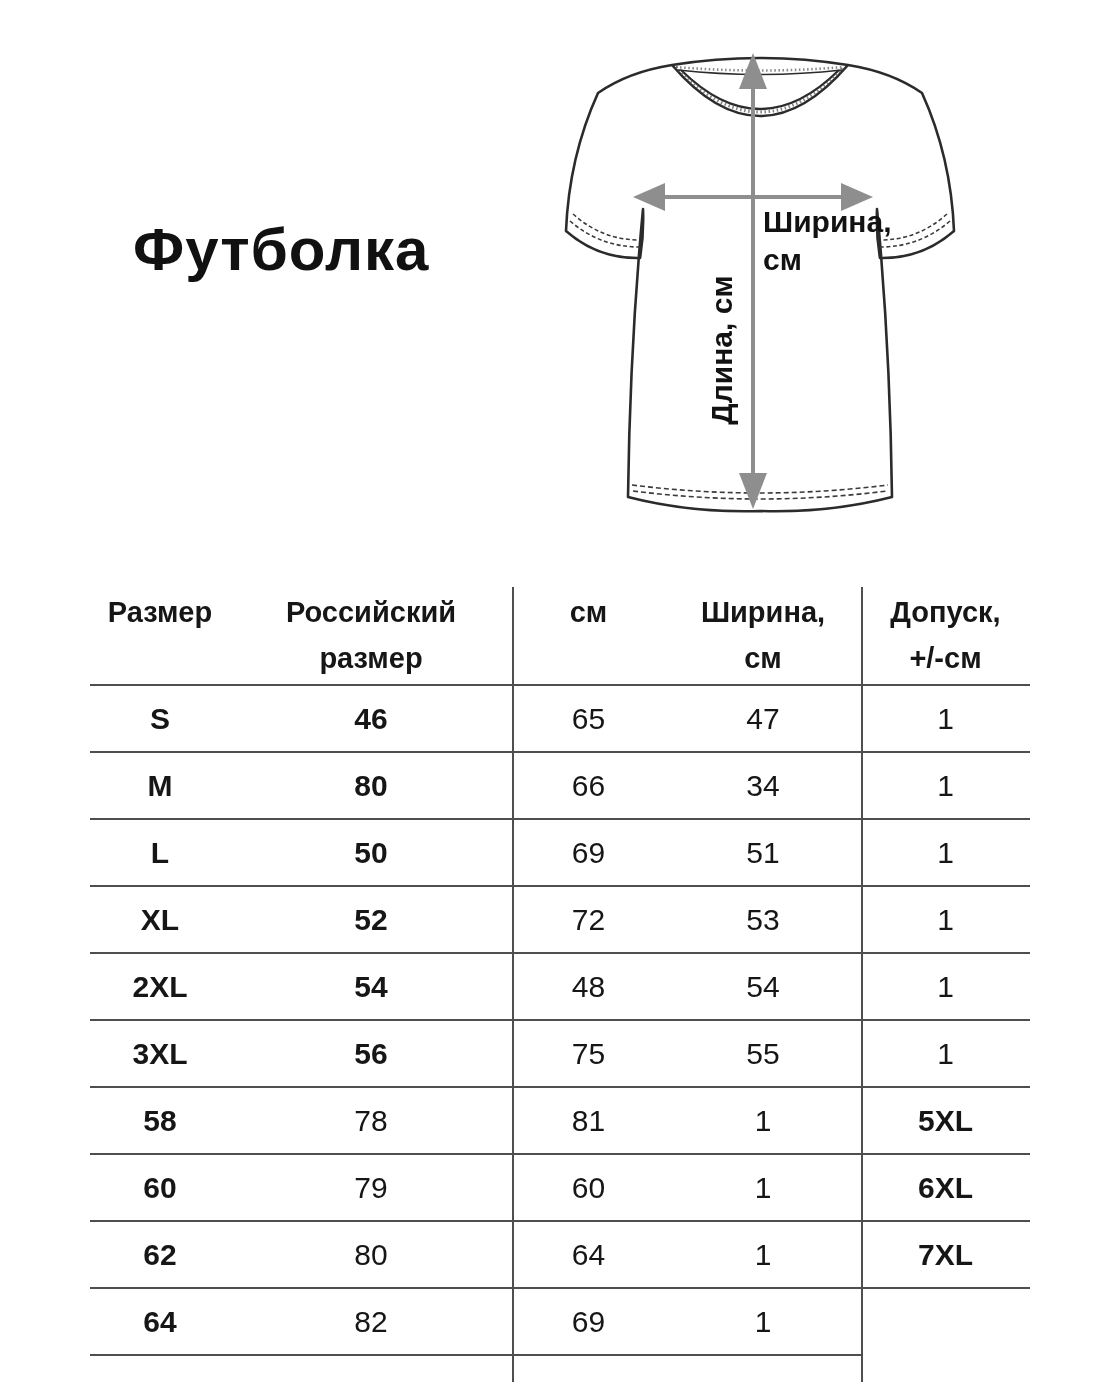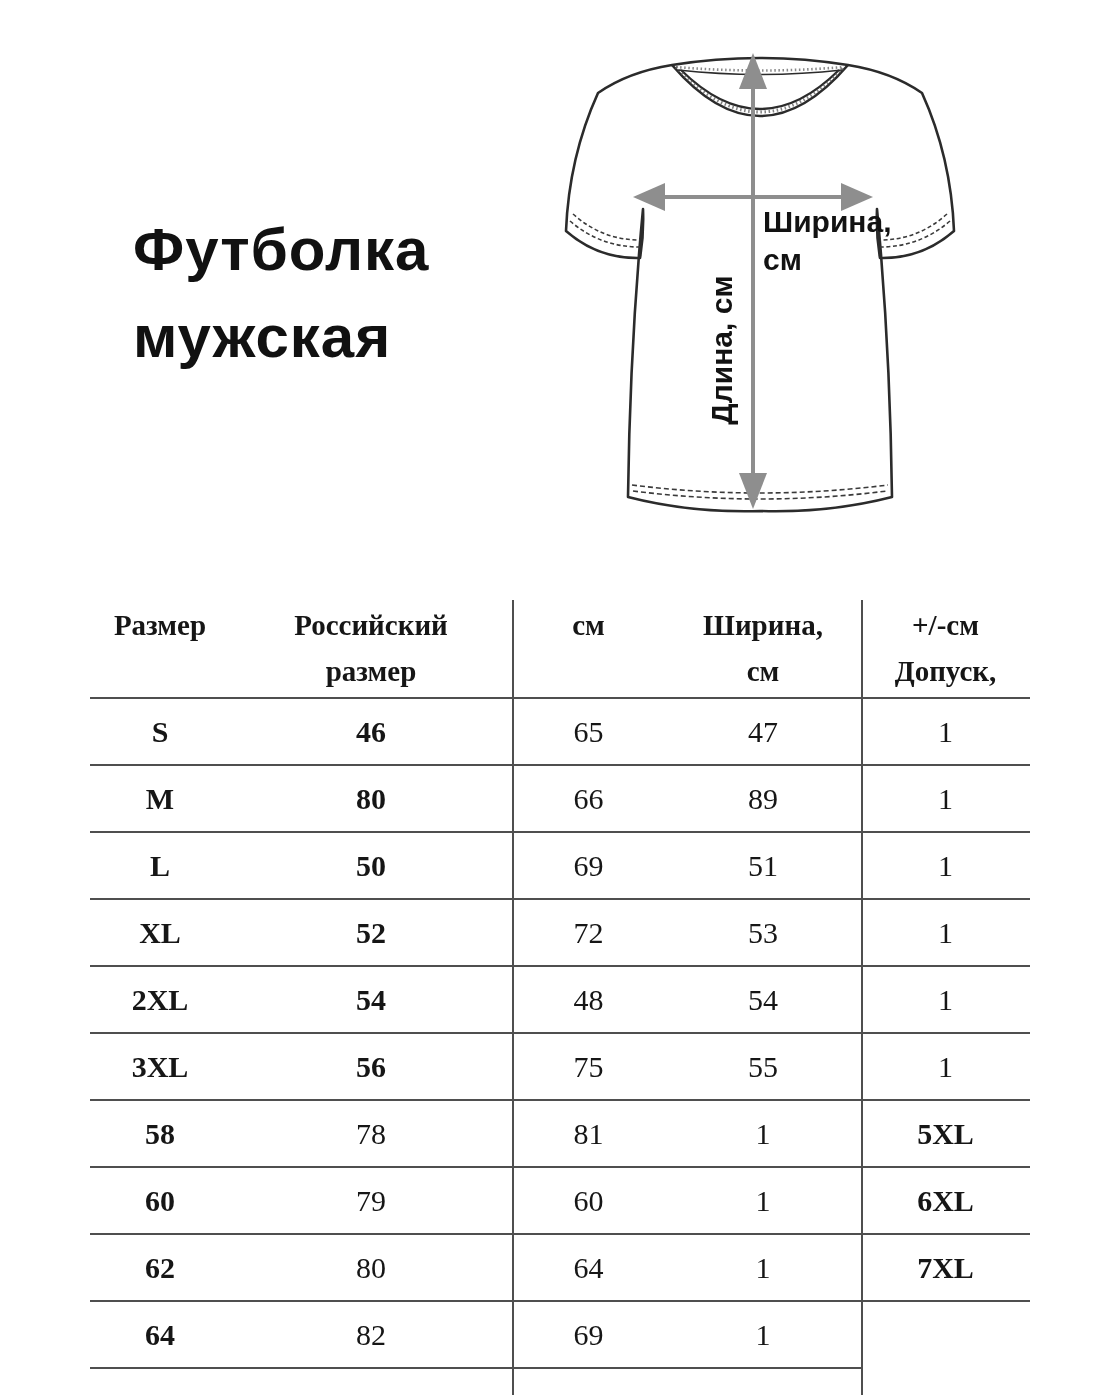--- a/index.html
+++ b/index.html
@@ -11,36 +11,35 @@
 
   
   .diagram{position:absolute;left:550px;top:45px;width:445px;height:475px;}
   .diagram svg{position:absolute;left:0;top:0;}
   .dim-label{position:absolute;font-weight:bold;font-size:30px;color:#121212;line-height:1;}
   .wlabel1{left:213px;top:162px;}
   .wlabel2{left:213px;top:200px;}
   .llabel{left:77px;top:285px;width:200px;height:40px;text-align:center;transform:rotate(-90deg);}
 
   
-  .size-table{position:absolute;left:90px;top:600px;width:940px;display:grid;grid-template-columns:140px 282px 153px 196px 169px;font-family:Liberation Serif, serif;}
+  .size-table{position:absolute;left:90px;top:587px;width:940px;display:grid;grid-template-columns:140px 282px 153px 196px 169px;}
   .hcell{height:95px;border-bottom:2px solid #4f4f4f;text-align:center;font-weight:bold;font-size:29px;line-height:46px;padding-top:2px;box-sizing:content-box;}
   .cell{height:65px;border-bottom:2px solid #4f4f4f;display:flex;align-items:center;justify-content:center;font-size:30px;font-weight:400;}
   .cell.b{font-weight:bold;}
   .vline{position:absolute;width:2px;background:#4f4f4f;top:0;height:795px;}
   .vline.v1{left:422px;}
   .vline.v2{left:771px;}
 </style>
 </head>
 <body>
 
 <div class="stage">
 
   <div class="title">
     <div>Футболка</div>
-    <div>мужская</div>
   </div>
 
   <div class="diagram">
     <svg width="445" height="475" viewBox="0 0 445 475">
 
       <path d="M122 20 Q78 27 48 48 Q19 112 16 186 Q48 214 90 213 Q94 190 93 164 Q80 300 78 452 Q140 468 210 466 Q280 468 342 452 Q340 300 327 164 Q326 190 330 213 Q372 214 404 186 Q401 112 372 48 Q342 27 298 20 Q210 6 122 20 Z" fill="#ffffff" stroke="#2b2b2b" stroke-width="2.6" stroke-linejoin="round"></path>
 
       <g>
         <path d="M122 20 Q210 122 298 20" fill="none" stroke="#2b2b2b" stroke-width="2.6"></path>
         <path d="M131 25 Q210 103 289 25" fill="none" stroke="#2b2b2b" stroke-width="2.2"></path>
@@ -88,34 +87,34 @@
         <div>размер</div>
       </div>
     <div class="hcell">
         <div>см</div>
       </div>
     <div class="hcell">
         <div>Ширина,</div>
         <div>см</div>
       </div>
     <div class="hcell">
+        <div>Допуск,</div>
         <div>+/-см</div>
-        <div>Допуск,</div>
       </div>
 
     <div class="cell b">S</div>
     <div class="cell b">46</div>
     <div class="cell">65</div>
     <div class="cell">47</div>
     <div class="cell">1</div>
 
     <div class="cell b">M</div>
     <div class="cell b">80</div>
     <div class="cell">66</div>
-    <div class="cell">89</div>
+    <div class="cell">34</div>
     <div class="cell">1</div>
 
     <div class="cell b">L</div>
     <div class="cell b">50</div>
     <div class="cell">69</div>
     <div class="cell">51</div>
     <div class="cell">1</div>
 
     <div class="cell b">XL</div>
     <div class="cell b">52</div>

